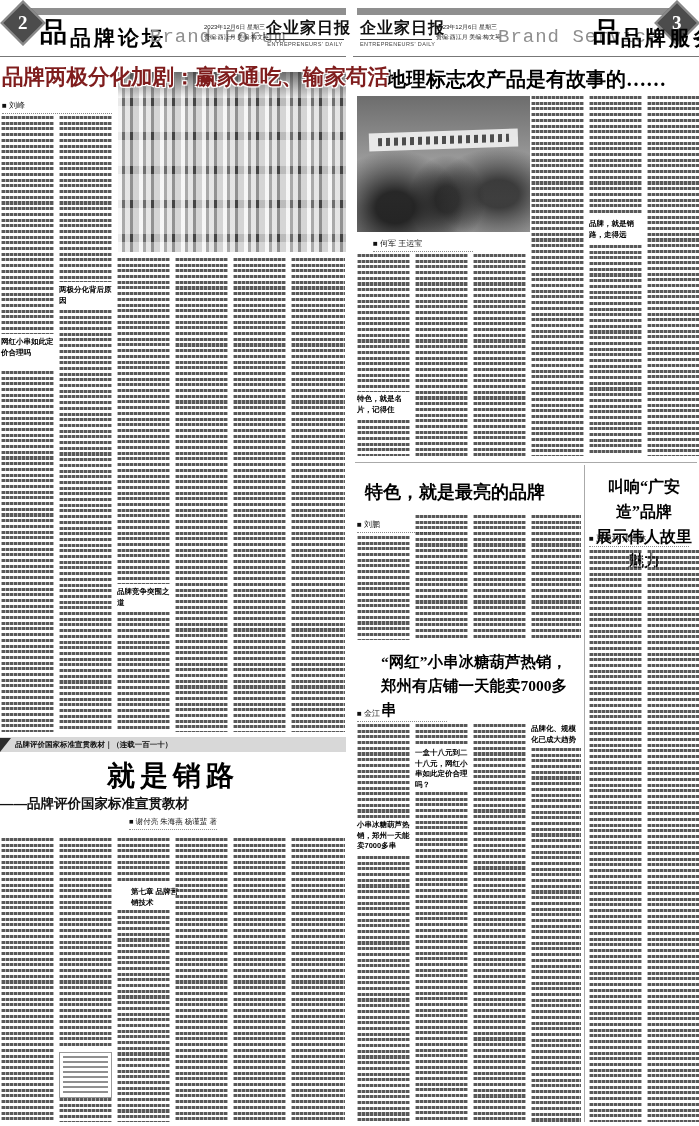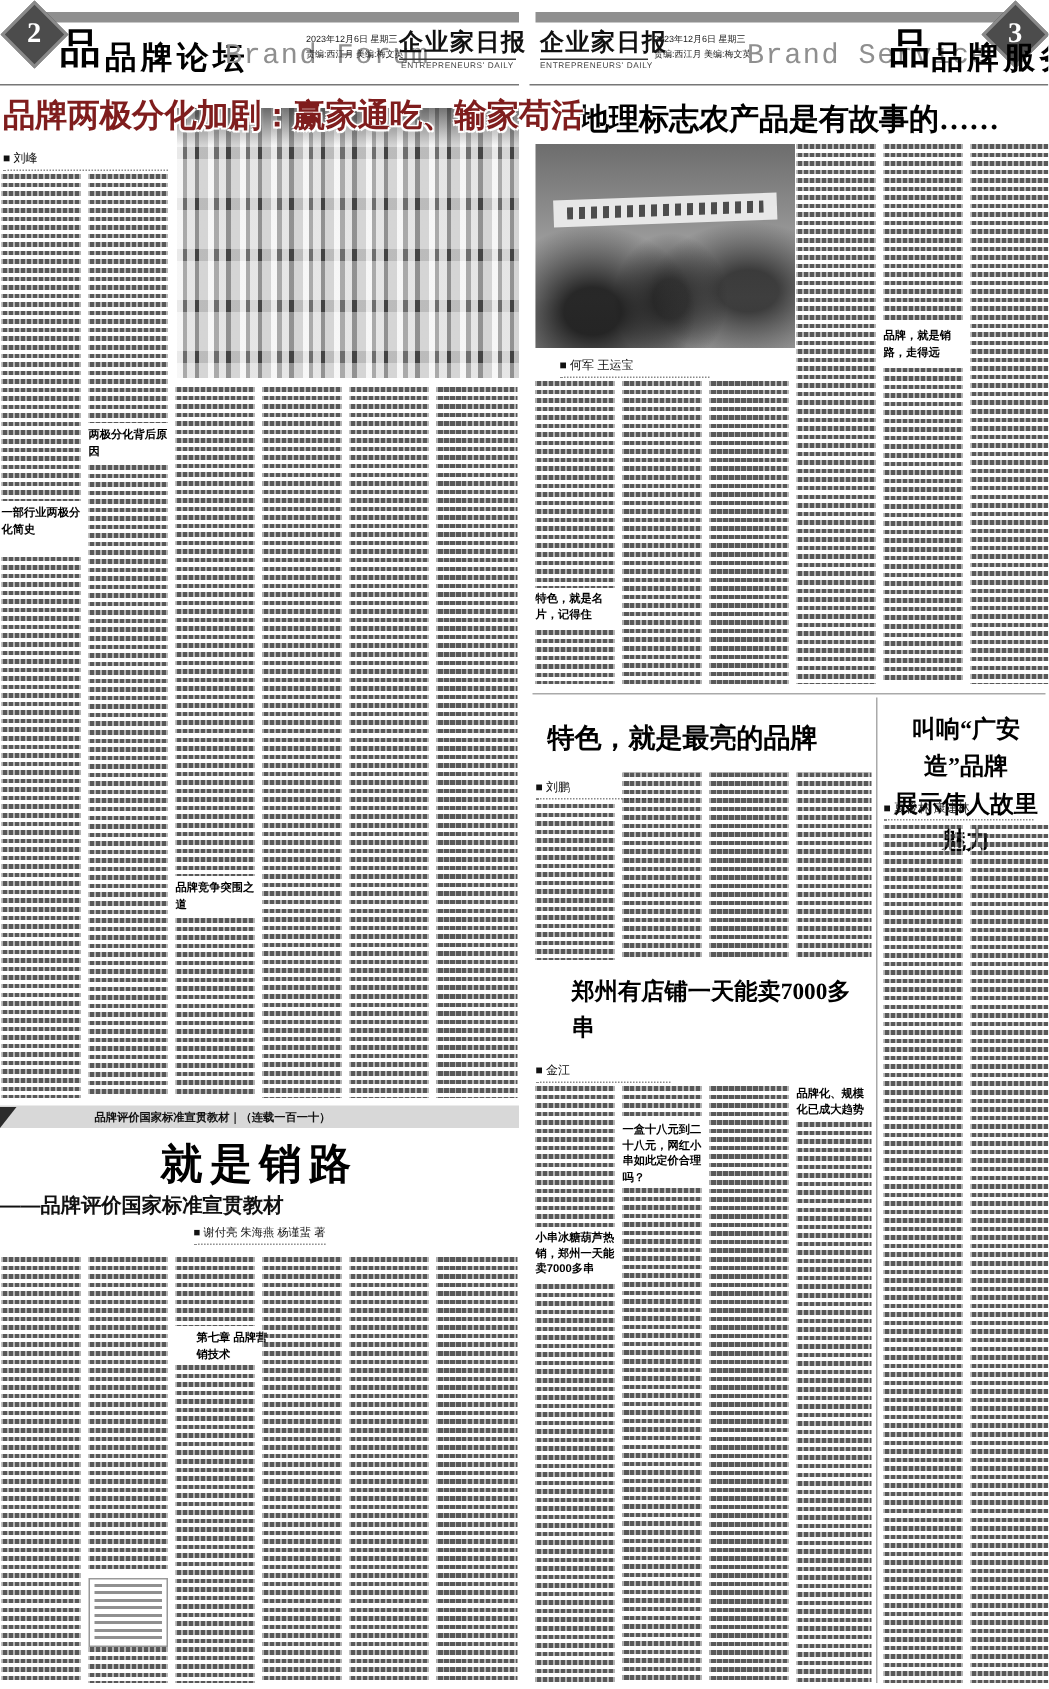--- a/index.html
+++ b/index.html
@@ -42,21 +42,21 @@
   .banner{position:absolute;left:7%;top:26%;width:86%;height:13%;background:rgba(242,242,242,.9);transform:rotate(-2deg);display:flex;align-items:center;justify-content:center;}
   .banner-text{width:88%;height:42%;background:repeating-linear-gradient(90deg,rgba(60,60,60,.9) 0 4px,rgba(60,60,60,0) 4px 8px);}
 
   .by{position:absolute;font-size:8px;color:#111;border-bottom:1px dotted #888;padding-bottom:2px;white-space:nowrap;}
   .g{position:absolute;
      background:
        repeating-linear-gradient(90deg,rgba(255,255,255,.55) 0 1px,rgba(255,255,255,0) 1px 4px),
        repeating-linear-gradient(180deg,rgba(42,42,42,.78) 0 3px,rgba(42,42,42,0) 3px 5.7px);}
   .sh{position:absolute;font-size:7.5px;font-weight:bold;line-height:1.4;color:#000;}
 
-  .kicker{position:absolute;left:0;right:0;height:15px;background:#d8d8d8;display:flex;align-items:center;gap:48px;}
+  .kicker{position:absolute;left:0;right:0;height:15px;background:#d8d8d8;display:flex;align-items:center;}
   .tri{width:0;height:0;border-top:14px solid #2b2b2b;border-right:11px solid transparent;margin-right:4px;}
   .kicker-text{font-size:7.5px;font-weight:bold;color:#111;}
 
   .serial-title{position:absolute;left:0;right:0;text-align:center;font-family:"Liberation Serif","DejaVu Serif",serif;font-weight:900;font-size:28px;letter-spacing:5px;color:#000;}
   .serial-sub{position:absolute;left:0;right:0;text-align:left;font-weight:bold;font-size:13.5px;color:#111;}
   .serial-by{position:absolute;left:50%;transform:translateX(-50%);font-size:7.5px;color:#111;border-bottom:1px dotted #888;padding-bottom:2px;white-space:nowrap;}
 
   .vline{position:absolute;border-left:1px solid #aaa;}
   .hline{position:absolute;border-top:1px solid #aaa;}
 
@@ -85,21 +85,21 @@
       <span class="paper-cn">企业家日报</span>
       <span class="paper-en">ENTREPRENEURS' DAILY</span>
     </div>
     <div class="headrule"></div>
 
     <div class="photo photo-shelves" style="left:118px;top:72px;width:228px;height:180px;"></div>
     <div class="hl-lead" style="left:2px;top:62px;">品牌两极分化加剧：赢家通吃、输家苟活</div>
     <div class="by" style="left:2px;top:100px;width:110px;">■ 刘峰</div>
 
     <div class="g" style="left:1px;top:116px;width:53px;height:218px;"></div>
-    <div class="sh" style="left:1px;top:337px;width:53px;">一部行业两极分化简史</div>
+    <div class="sh" style="left:1px;top:337px;width:53px;">网红小串如此定价合理吗</div>
     <div class="g" style="left:1px;top:371px;width:53px;height:361px;"></div>
 
     <div class="g" style="left:59px;top:116px;width:53px;height:166px;"></div>
     <div class="sh" style="left:59px;top:285px;width:53px;">两极分化背后原因</div>
     <div class="g" style="left:59px;top:310px;width:53px;height:422px;"></div>
 
     <div class="g" style="left:117px;top:258px;width:53px;height:326px;"></div>
     <div class="sh" style="left:117px;top:587px;width:53px;">品牌竞争突围之道</div>
     <div class="g" style="left:117px;top:612px;width:53px;height:120px;"></div>
 
@@ -184,20 +184,21 @@
 
     <div class="hl-center" style="left:236px;width:110px;top:475px;font-size:16px;line-height:1.55;white-space:normal;">
       <div>叫响“广安造”品牌</div>
       <div>展示伟人故里魅力</div>
     </div>
     <div class="by" style="left:236px;top:533px;width:100px;">■ 夏俊林 康建林</div>
     <div class="g" style="left:236px;top:550px;width:53px;height:572px;"></div>
     <div class="g" style="left:294px;top:550px;width:52px;height:572px;"></div>
 
     <div class="hl-center" style="left:28px;width:200px;top:650px;font-size:15.5px;line-height:1.55;white-space:normal;text-align:left;">
+      <div>“网红”小串冰糖葫芦热销，</div>
       <div>郑州有店铺一天能卖7000多串</div>
     </div>
     <div class="by" style="left:4px;top:708px;width:90px;">■ 金江</div>
 
     <div class="g" style="left:4px;top:724px;width:53px;height:94px;"></div>
     <div class="sh" style="left:4px;top:820px;width:53px;">小串冰糖葫芦热销，郑州一天能卖7000多串</div>
     <div class="g" style="left:4px;top:856px;width:53px;height:266px;"></div>
 
     <div class="g" style="left:62px;top:724px;width:53px;height:22px;"></div>
     <div class="sh" style="left:62px;top:748px;width:53px;">一盒十八元到二十八元，网红小串如此定价合理吗？</div>

